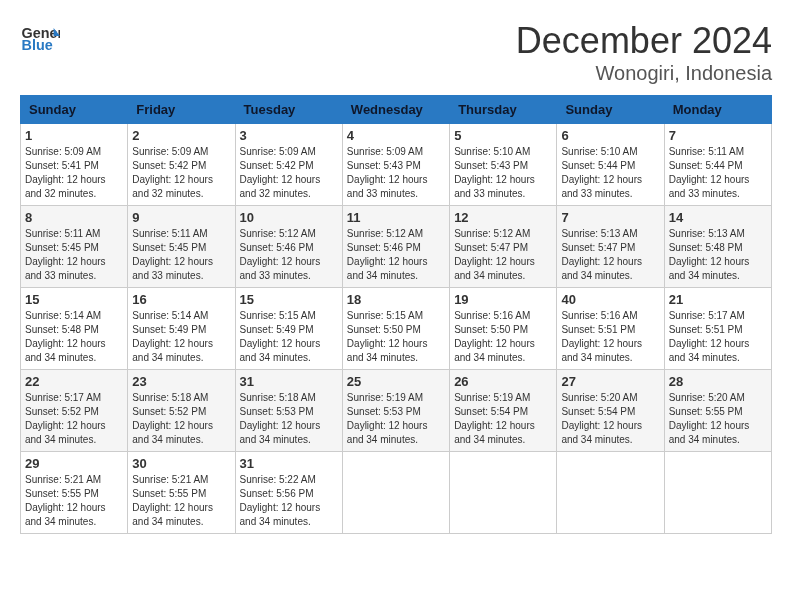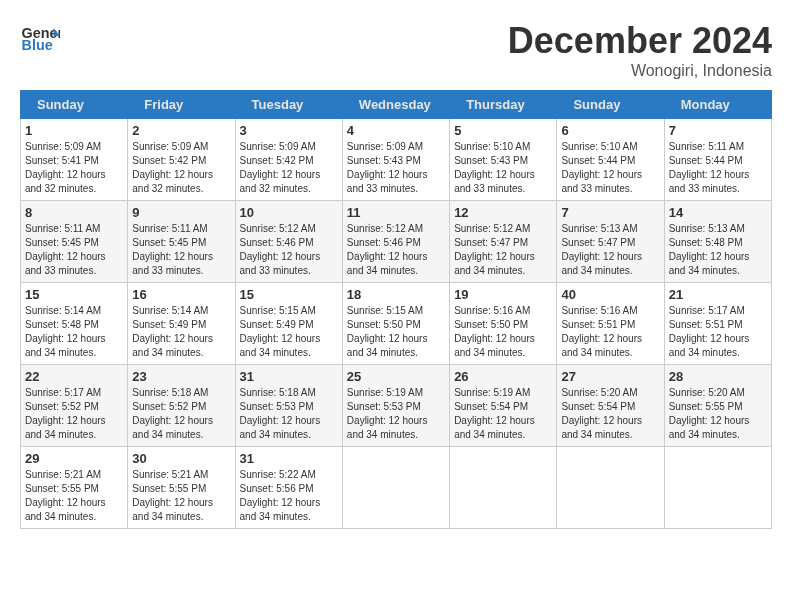--- a/index.html
+++ b/index.html
@@ -23,36 +23,36 @@
     .logo-icon {
       width: 40px;
       height: 40px;
       margin-right: 5px;
     }
     .title-block {
       text-align: right;
     }
     .month-title {
       font-size: 36px;
-      font-weight: bold;
+      font-weight: normal;
       color: #333;
     }
     .location {
-      font-size: 16px;
+      font-size: 20px;
       color: #555;
     }
     table {
       width: 100%;
       border-collapse: collapse;
       font-size: 11px;
     }
     thead tr th {
       background-color: #2979c3;
-      color: #e5e5e5;
-      padding: 6px 16px;
+      color: #0f172a;
+      padding: 6px 8px;
       text-align: left;
       font-size: 13px;
       font-weight: bold;
       border: 1px solid #2979c3;
     }
     tbody tr td {
       border: 1px solid #ccc;
       padding: 4px;
       vertical-align: top;
       width: calc(100% / 7);

